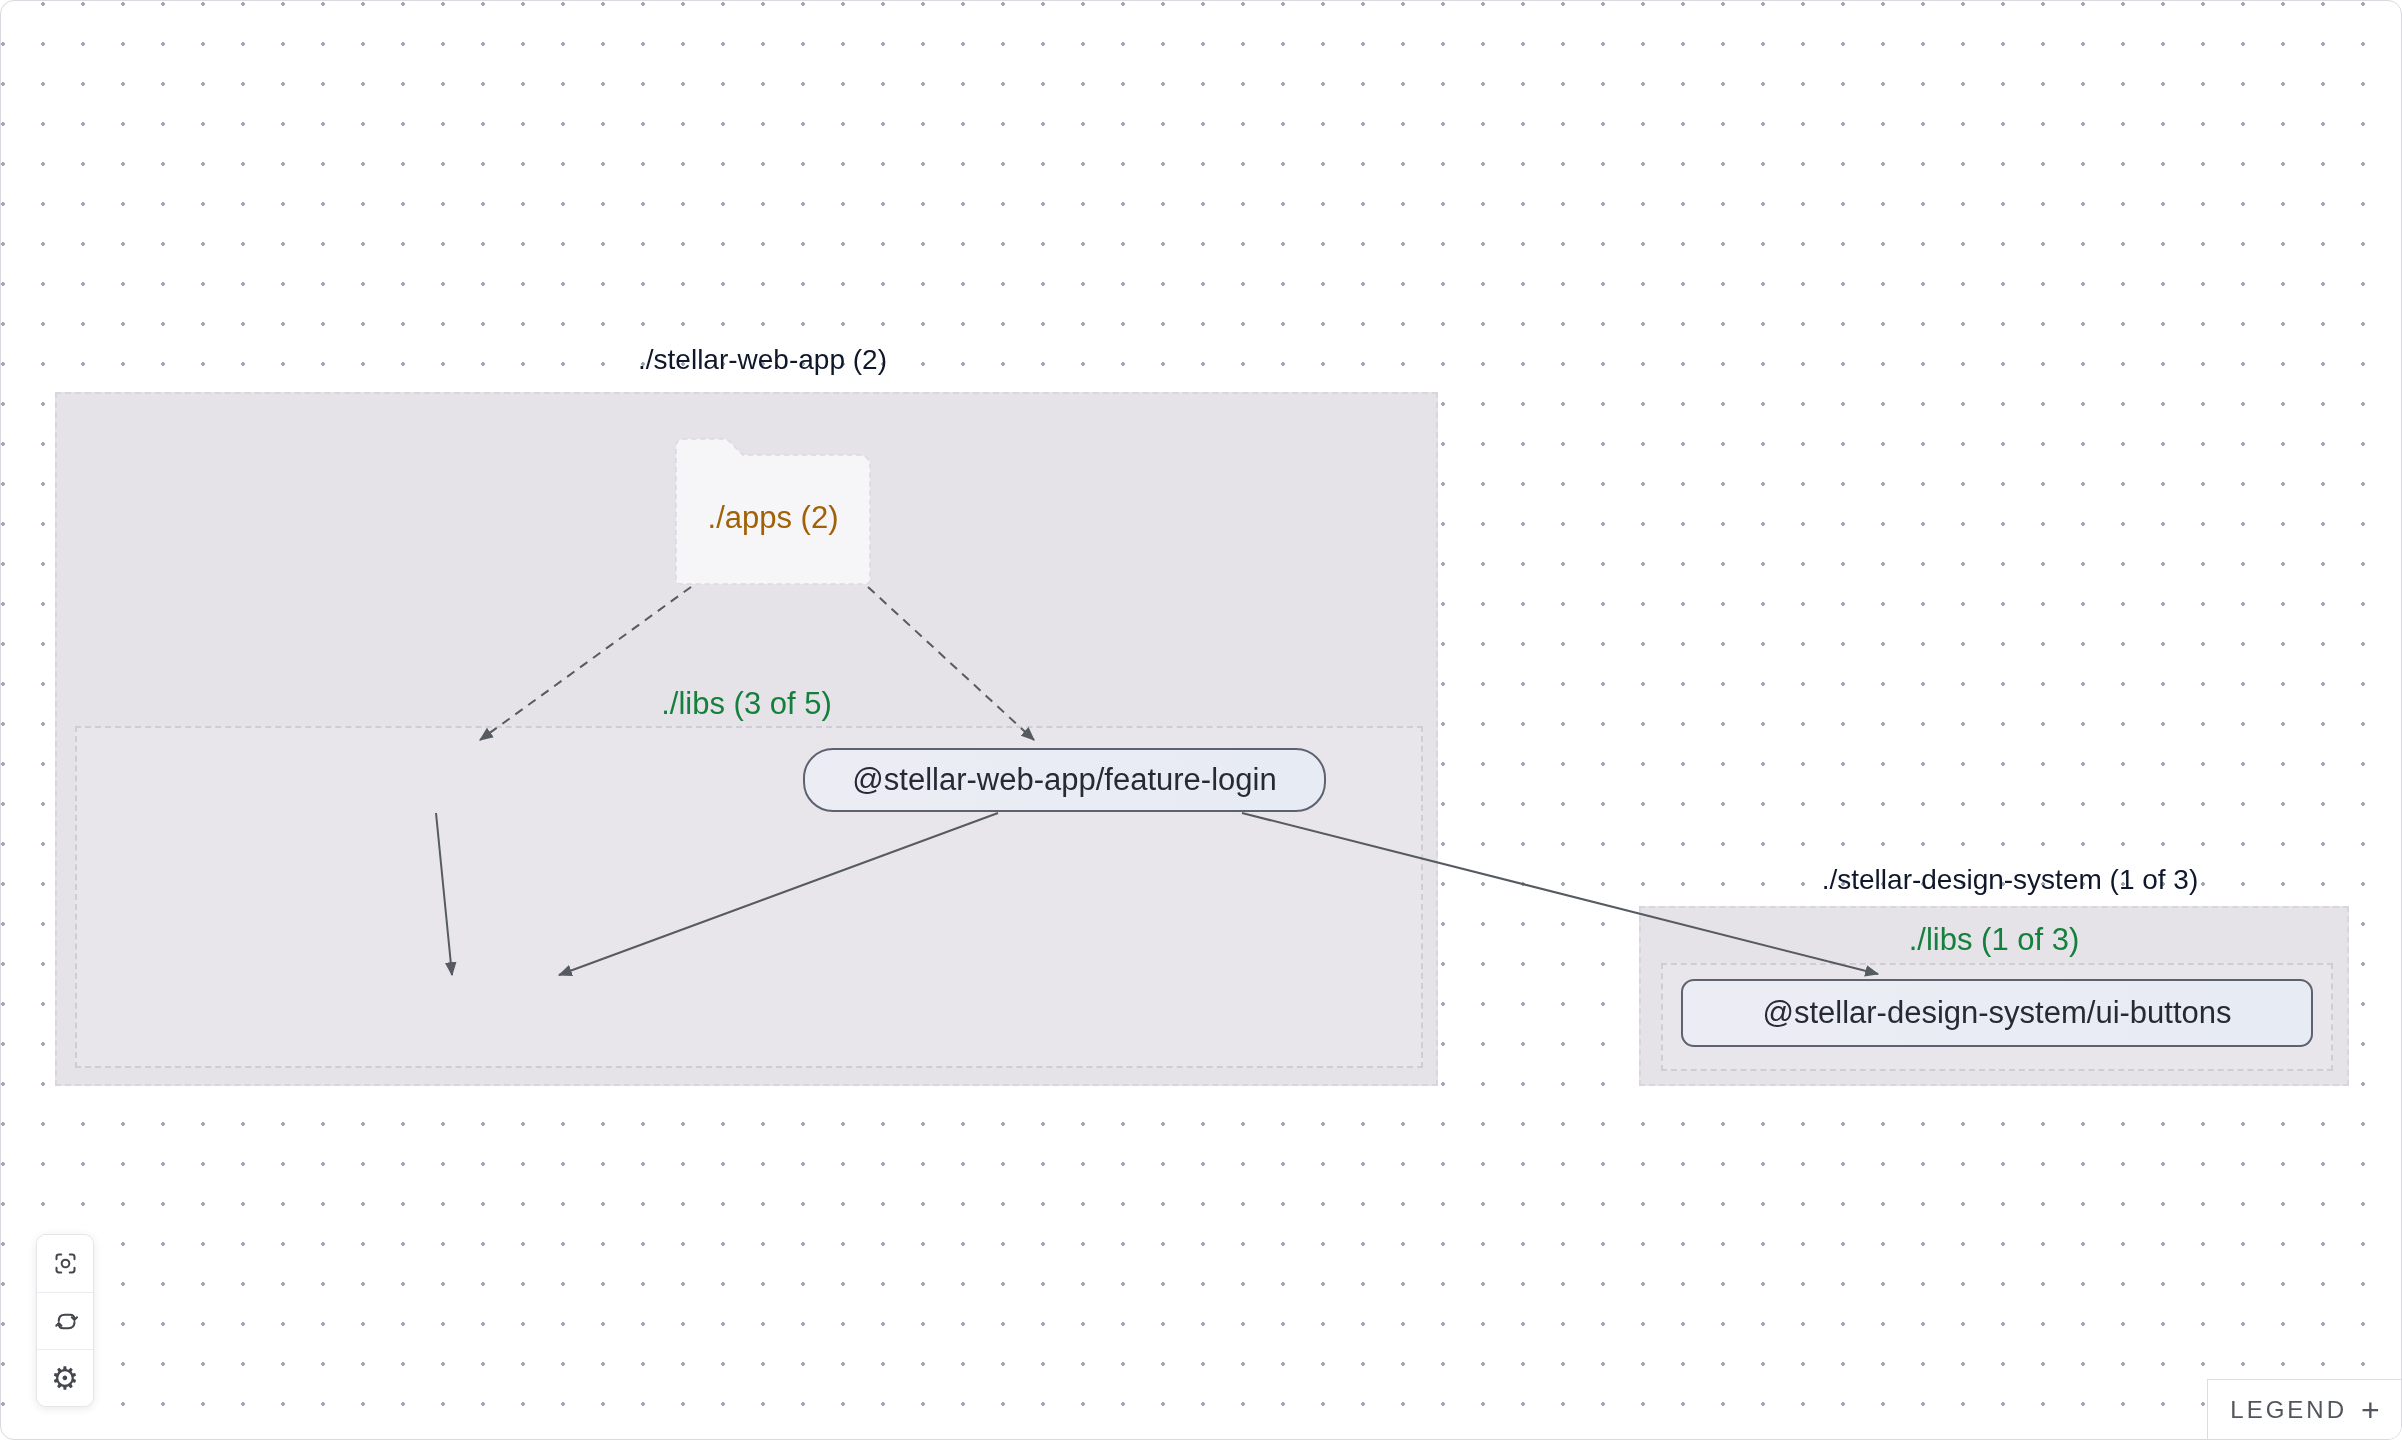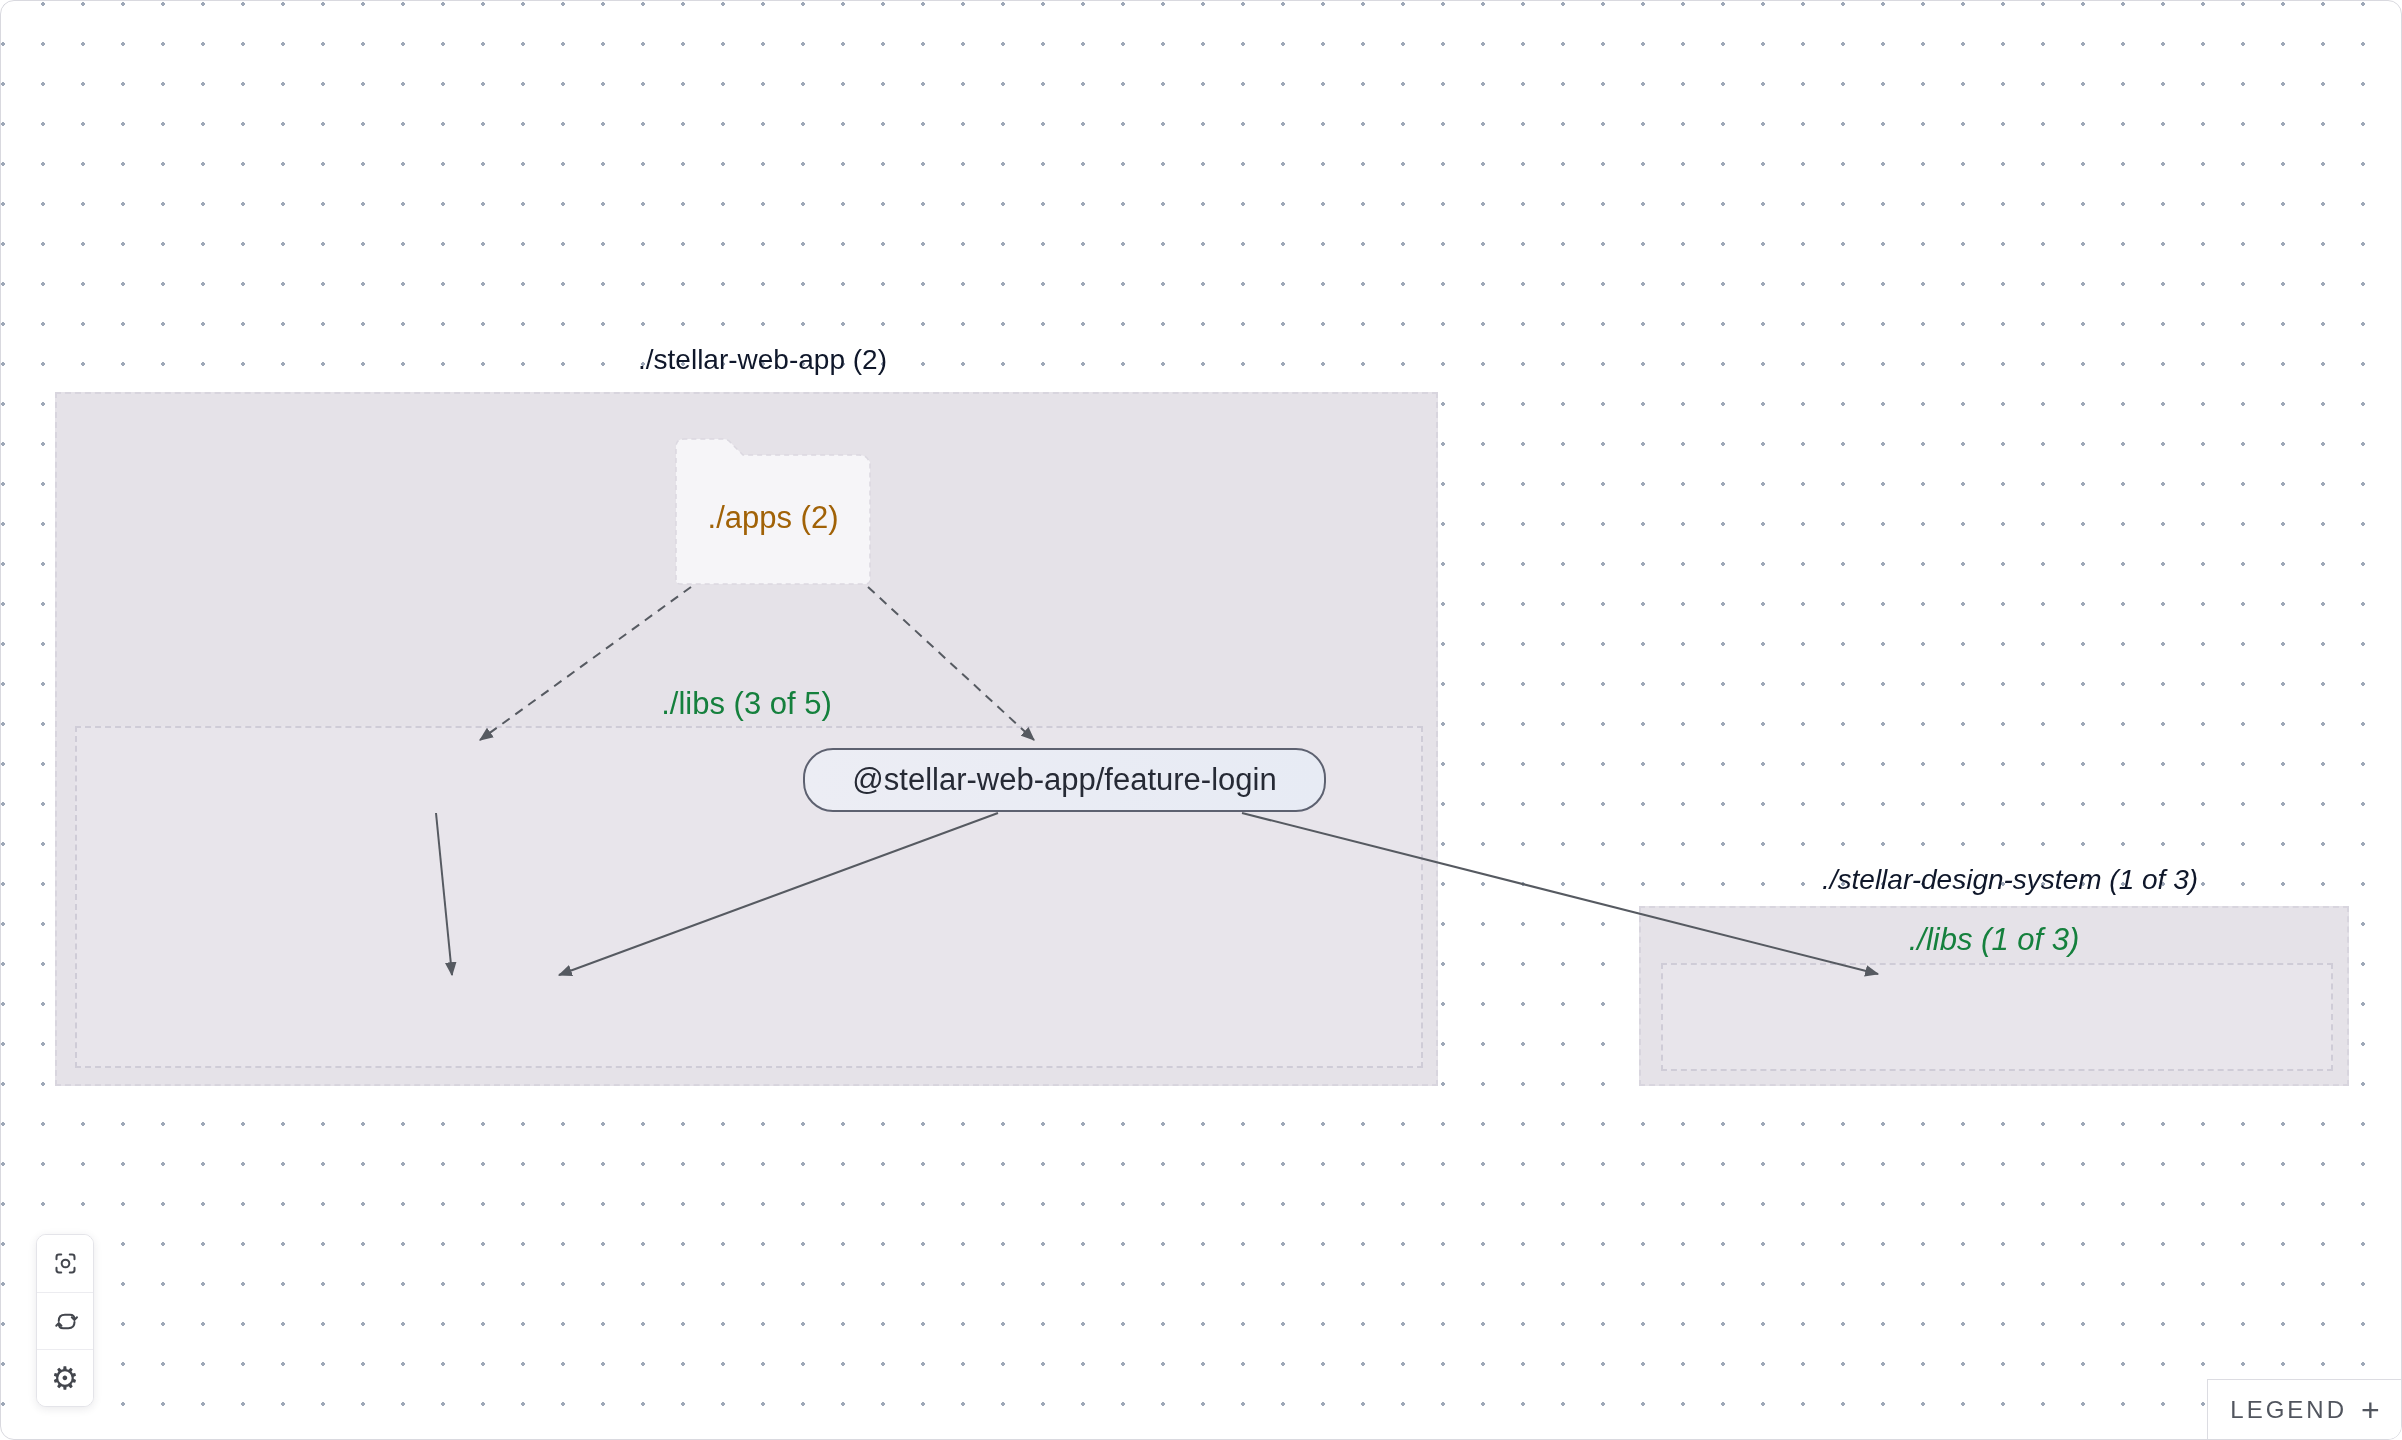--- a/index.html
+++ b/index.html
@@ -150,28 +150,31 @@
 
     <div class="inner-dir" style="left:18px; top:332px; width:1348px; height:342px;"></div>
 
 
     <div class="node" style="left:746px; top:354px; width:523px;border-radius:30px;">
       <span>@stellar-web-app/feature-login</span>
     </div>
 
   </div>
 
-  <div class="group" style="left:1638px; top:905px; width:710px; height:180px;font-style:italic;">
+  <div class="group" style="left:1638px; top:905px; width:710px; height:180px;">
 
     <div class="group-title" style="top:-44px;">./stellar-design-system (1 of 3)</div>
 
     <div class="dir-label" style="top:14px;">./libs (1 of 3)</div>
 
     <div class="inner-dir" style="left:20px; top:55px; width:672px; height:108px;"></div>
 
+    <div class="node" style="left:40px; top:71px; width:632px; height:68px;">
+      <span>@stellar-design-system/ui-buttons</span>
+    </div>
   </div>
 
   <div class="controls">
     <button class="ctrl-btn">
       <svg width="27" height="27" viewBox="0 0 24 24" fill="none" stroke-width="1.8" stroke-linecap="round">
         <path d="M4,8.2 V6.2 Q4,4 6.2,4 H8.2"></path>
         <path d="M15.8,4 H17.8 Q20,4 20,6.2 V8.2"></path>
         <path d="M20,15.8 V17.8 Q20,20 17.8,20 H15.8"></path>
         <path d="M8.2,20 H6.2 Q4,20 4,17.8 V15.8"></path>
         <circle cx="12" cy="12" r="3.4"></circle>

